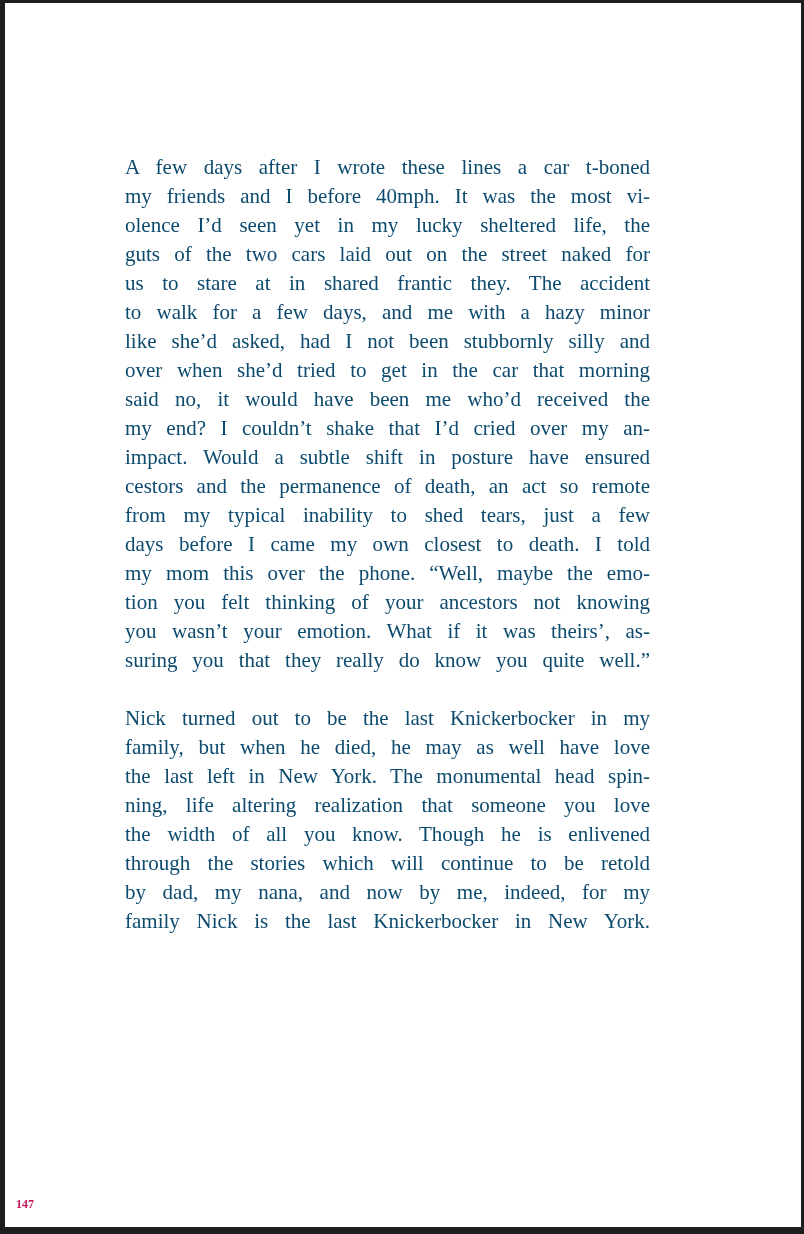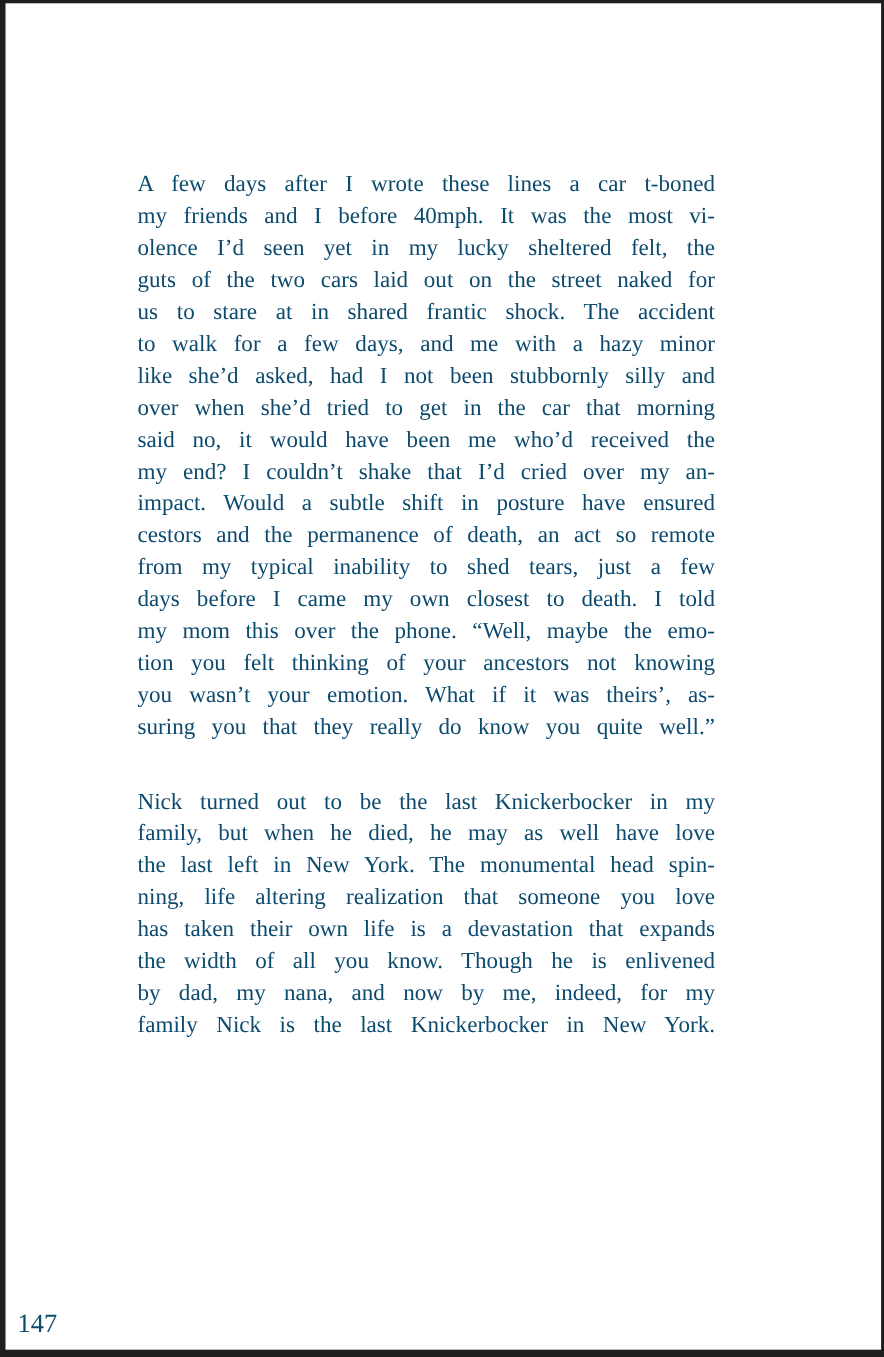--- a/index.html
+++ b/index.html
@@ -40,76 +40,77 @@
   .text-block {
     position: absolute;
     left: 125px;
     top: 153px;
     width: 525px;
     font-size: 21px;
     line-height: 29px;
     color: #0c4a6e;
   }
   .paragraph + .paragraph {
-    margin-top: 39px;
+    margin-top: 29px;
   }
   .line {
     height: 29px;
     overflow: hidden;
     text-align: justify;
     text-align-last: justify;
     -moz-text-align-last: justify;
   }
   .page-number {
     position: absolute;
     left: 16px;
     top: 1193px;
-    font-size: 24px;
+    font-size: 12px;
     line-height: 23px;
-    color: #0c4a6e;
+    color: #be185d;
+    font-weight: bold;
   }
 </style>
 </head>
 <body>
 
 <div class="page">
 
   <div class="edge-top"></div>
   <div class="edge-left"></div>
   <div class="edge-right"></div>
   <div class="edge-bottom"></div>
 
   <div class="text-block">
       <div class="paragraph">
         <div class="line">A few days after I wrote these lines a car t-boned</div>
         <div class="line">my friends and I before 40mph. It was the most vi-</div>
-        <div class="line">olence I’d seen yet in my lucky sheltered felt, the</div>
+        <div class="line">olence I’d seen yet in my lucky sheltered life, the</div>
         <div class="line">guts of the two cars laid out on the street naked for</div>
-        <div class="line">us to stare at in shared frantic shock. The accident</div>
+        <div class="line">us to stare at in shared frantic they. The accident</div>
         <div class="line">to walk for a few days, and me with a hazy minor</div>
         <div class="line">like she’d asked, had I not been stubbornly silly and</div>
         <div class="line">over when she’d tried to get in the car that morning</div>
         <div class="line">said no, it would have been me who’d received the</div>
         <div class="line">my end? I couldn’t shake that I’d cried over my an-</div>
         <div class="line">impact. Would a subtle shift in posture have ensured</div>
         <div class="line">cestors and the permanence of death, an act so remote</div>
         <div class="line">from my typical inability to shed tears, just a few</div>
         <div class="line">days before I came my own closest to death. I told</div>
         <div class="line">my mom this over the phone. “Well, maybe the emo-</div>
         <div class="line">tion you felt thinking of your ancestors not knowing</div>
         <div class="line">you wasn’t your emotion. What if it was theirs’, as-</div>
         <div class="line">suring you that they really do know you quite well.”</div>
       </div>
       <div class="paragraph">
         <div class="line">Nick turned out to be the last Knickerbocker in my</div>
         <div class="line">family, but when he died, he may as well have love</div>
         <div class="line">the last left in New York. The monumental head spin-</div>
         <div class="line">ning, life altering realization that someone you love</div>
-        <div class="line">has taken their own life is a devastation that expands</div>
         <div class="line">the width of all you know. Though he is enlivened</div>
+        <div class="line">through the stories which will continue to be retold</div>
         <div class="line">by dad, my nana, and now by me, indeed, for my</div>
         <div class="line">family Nick is the last Knickerbocker in New York.</div>
       </div>
     </div>
 
   <div class="page-number">147</div>
 
 </div>
 
 </body></html>

